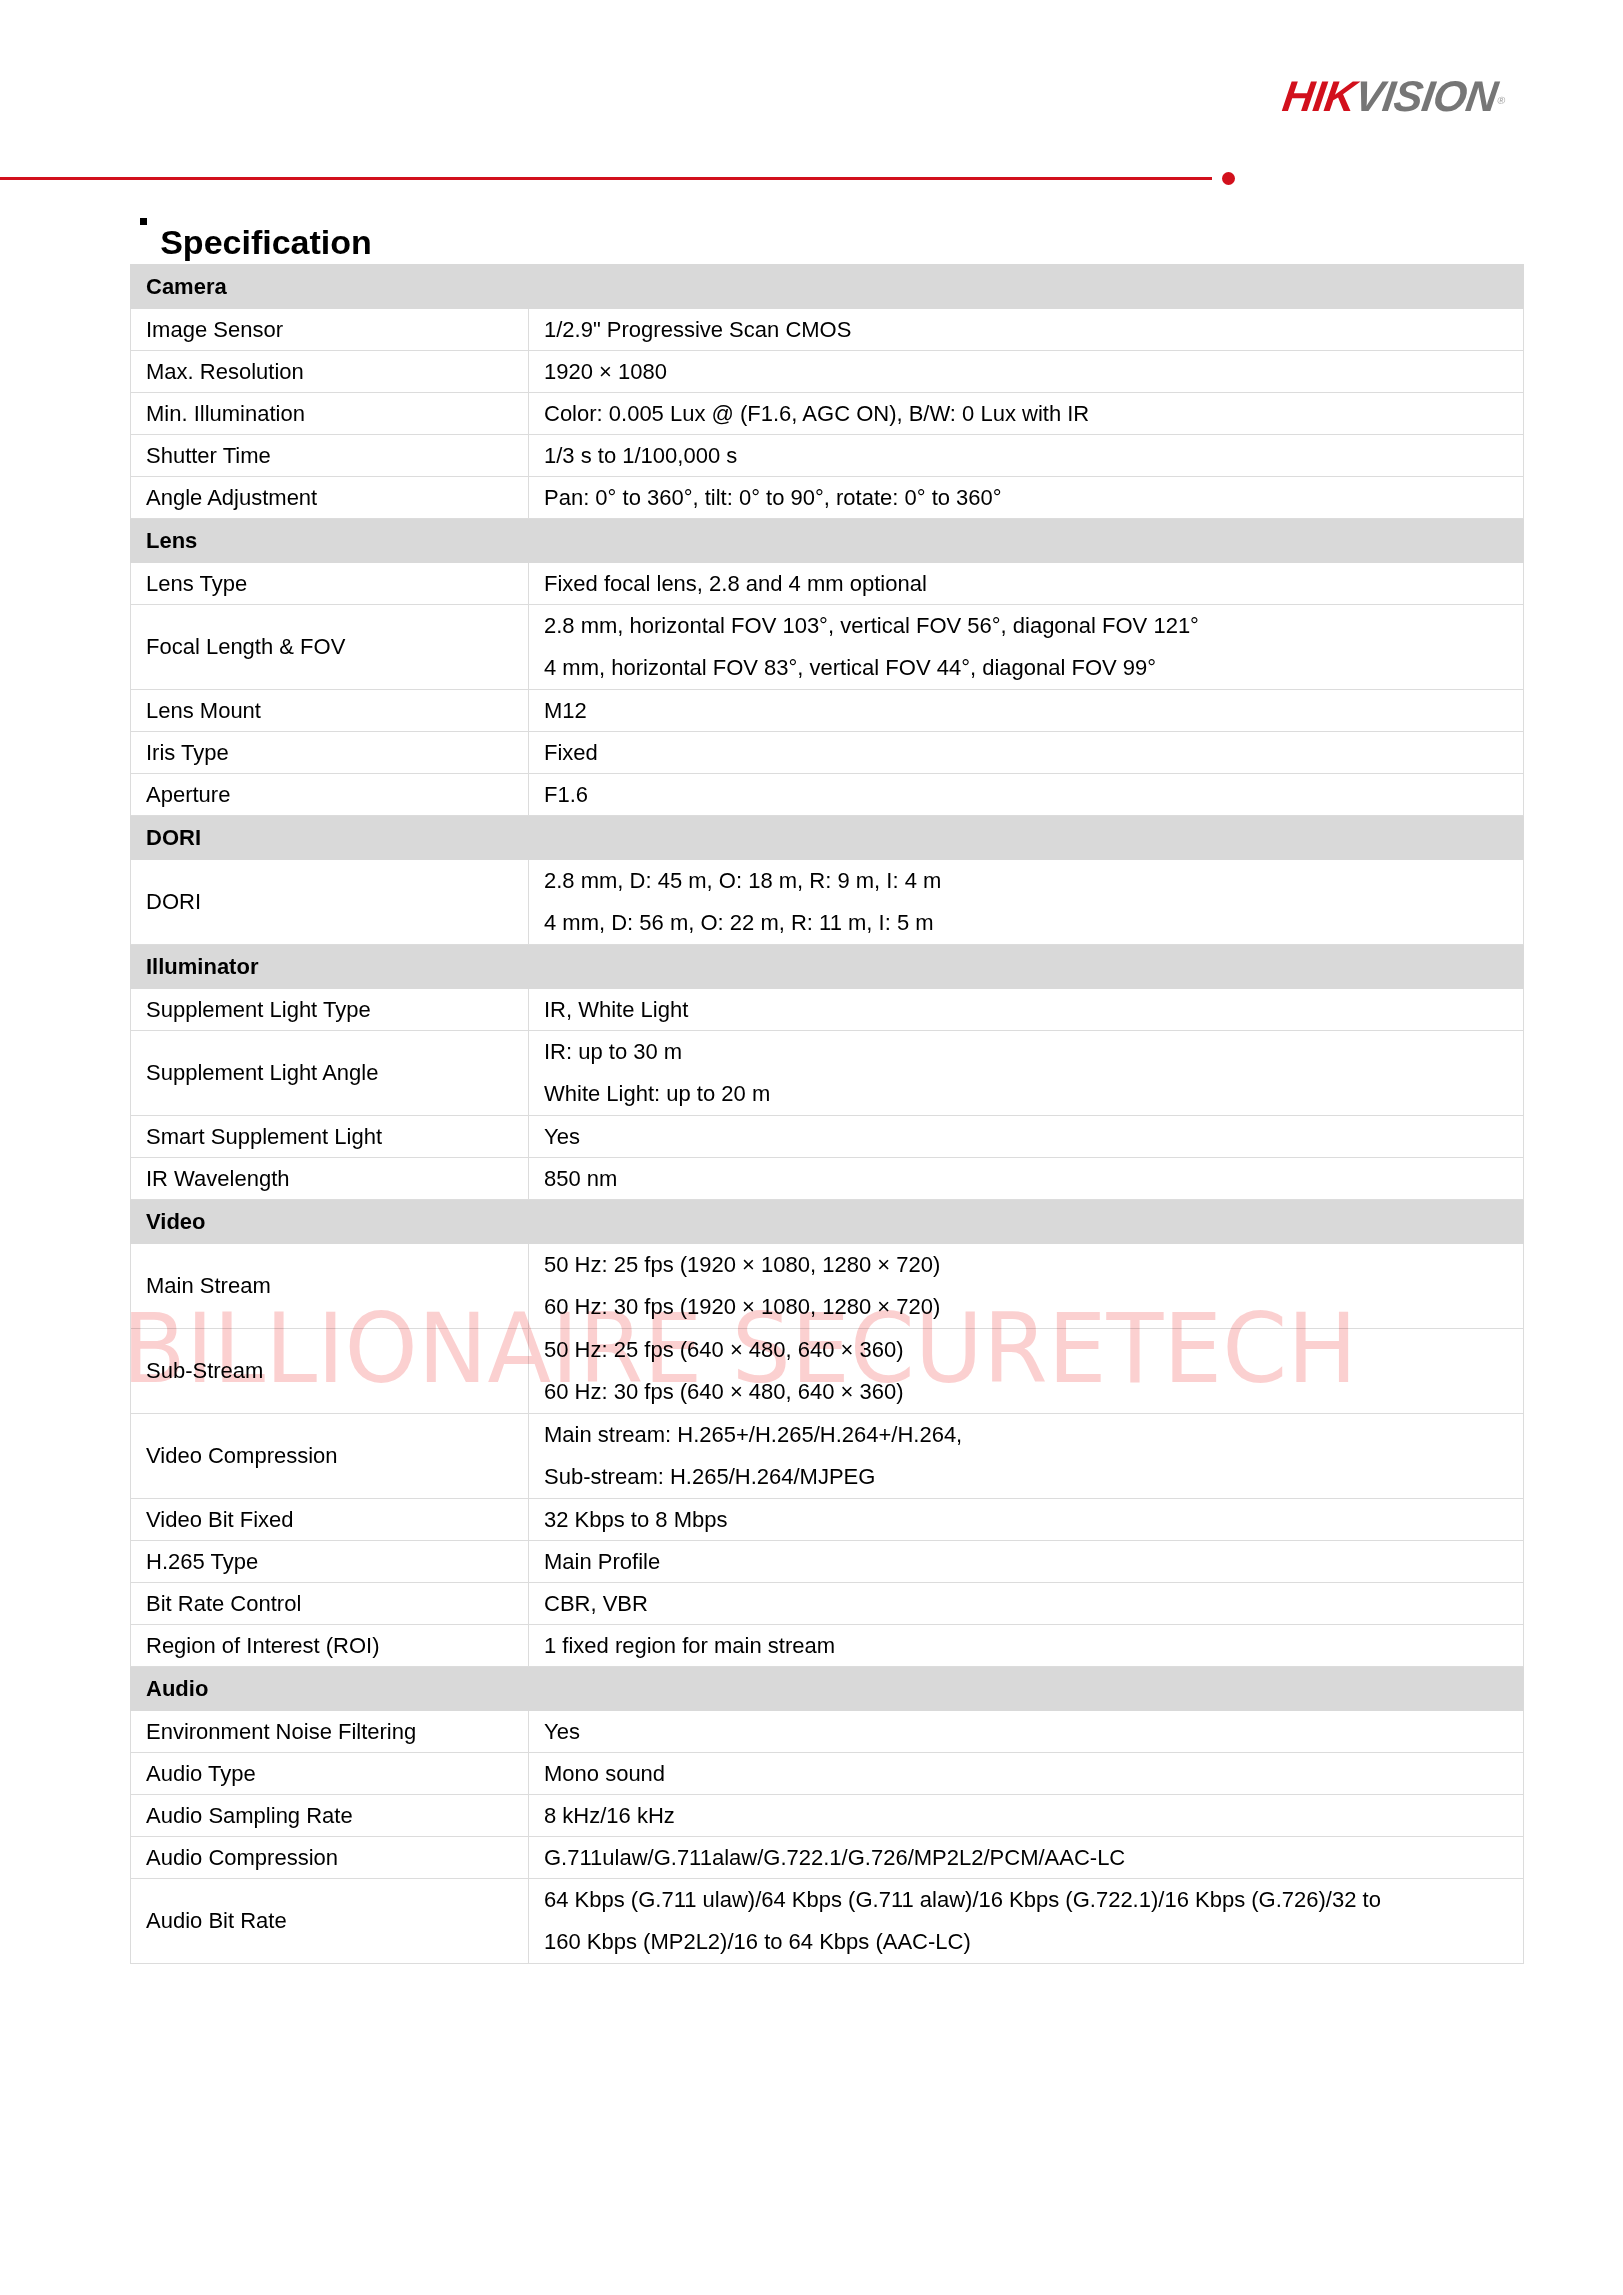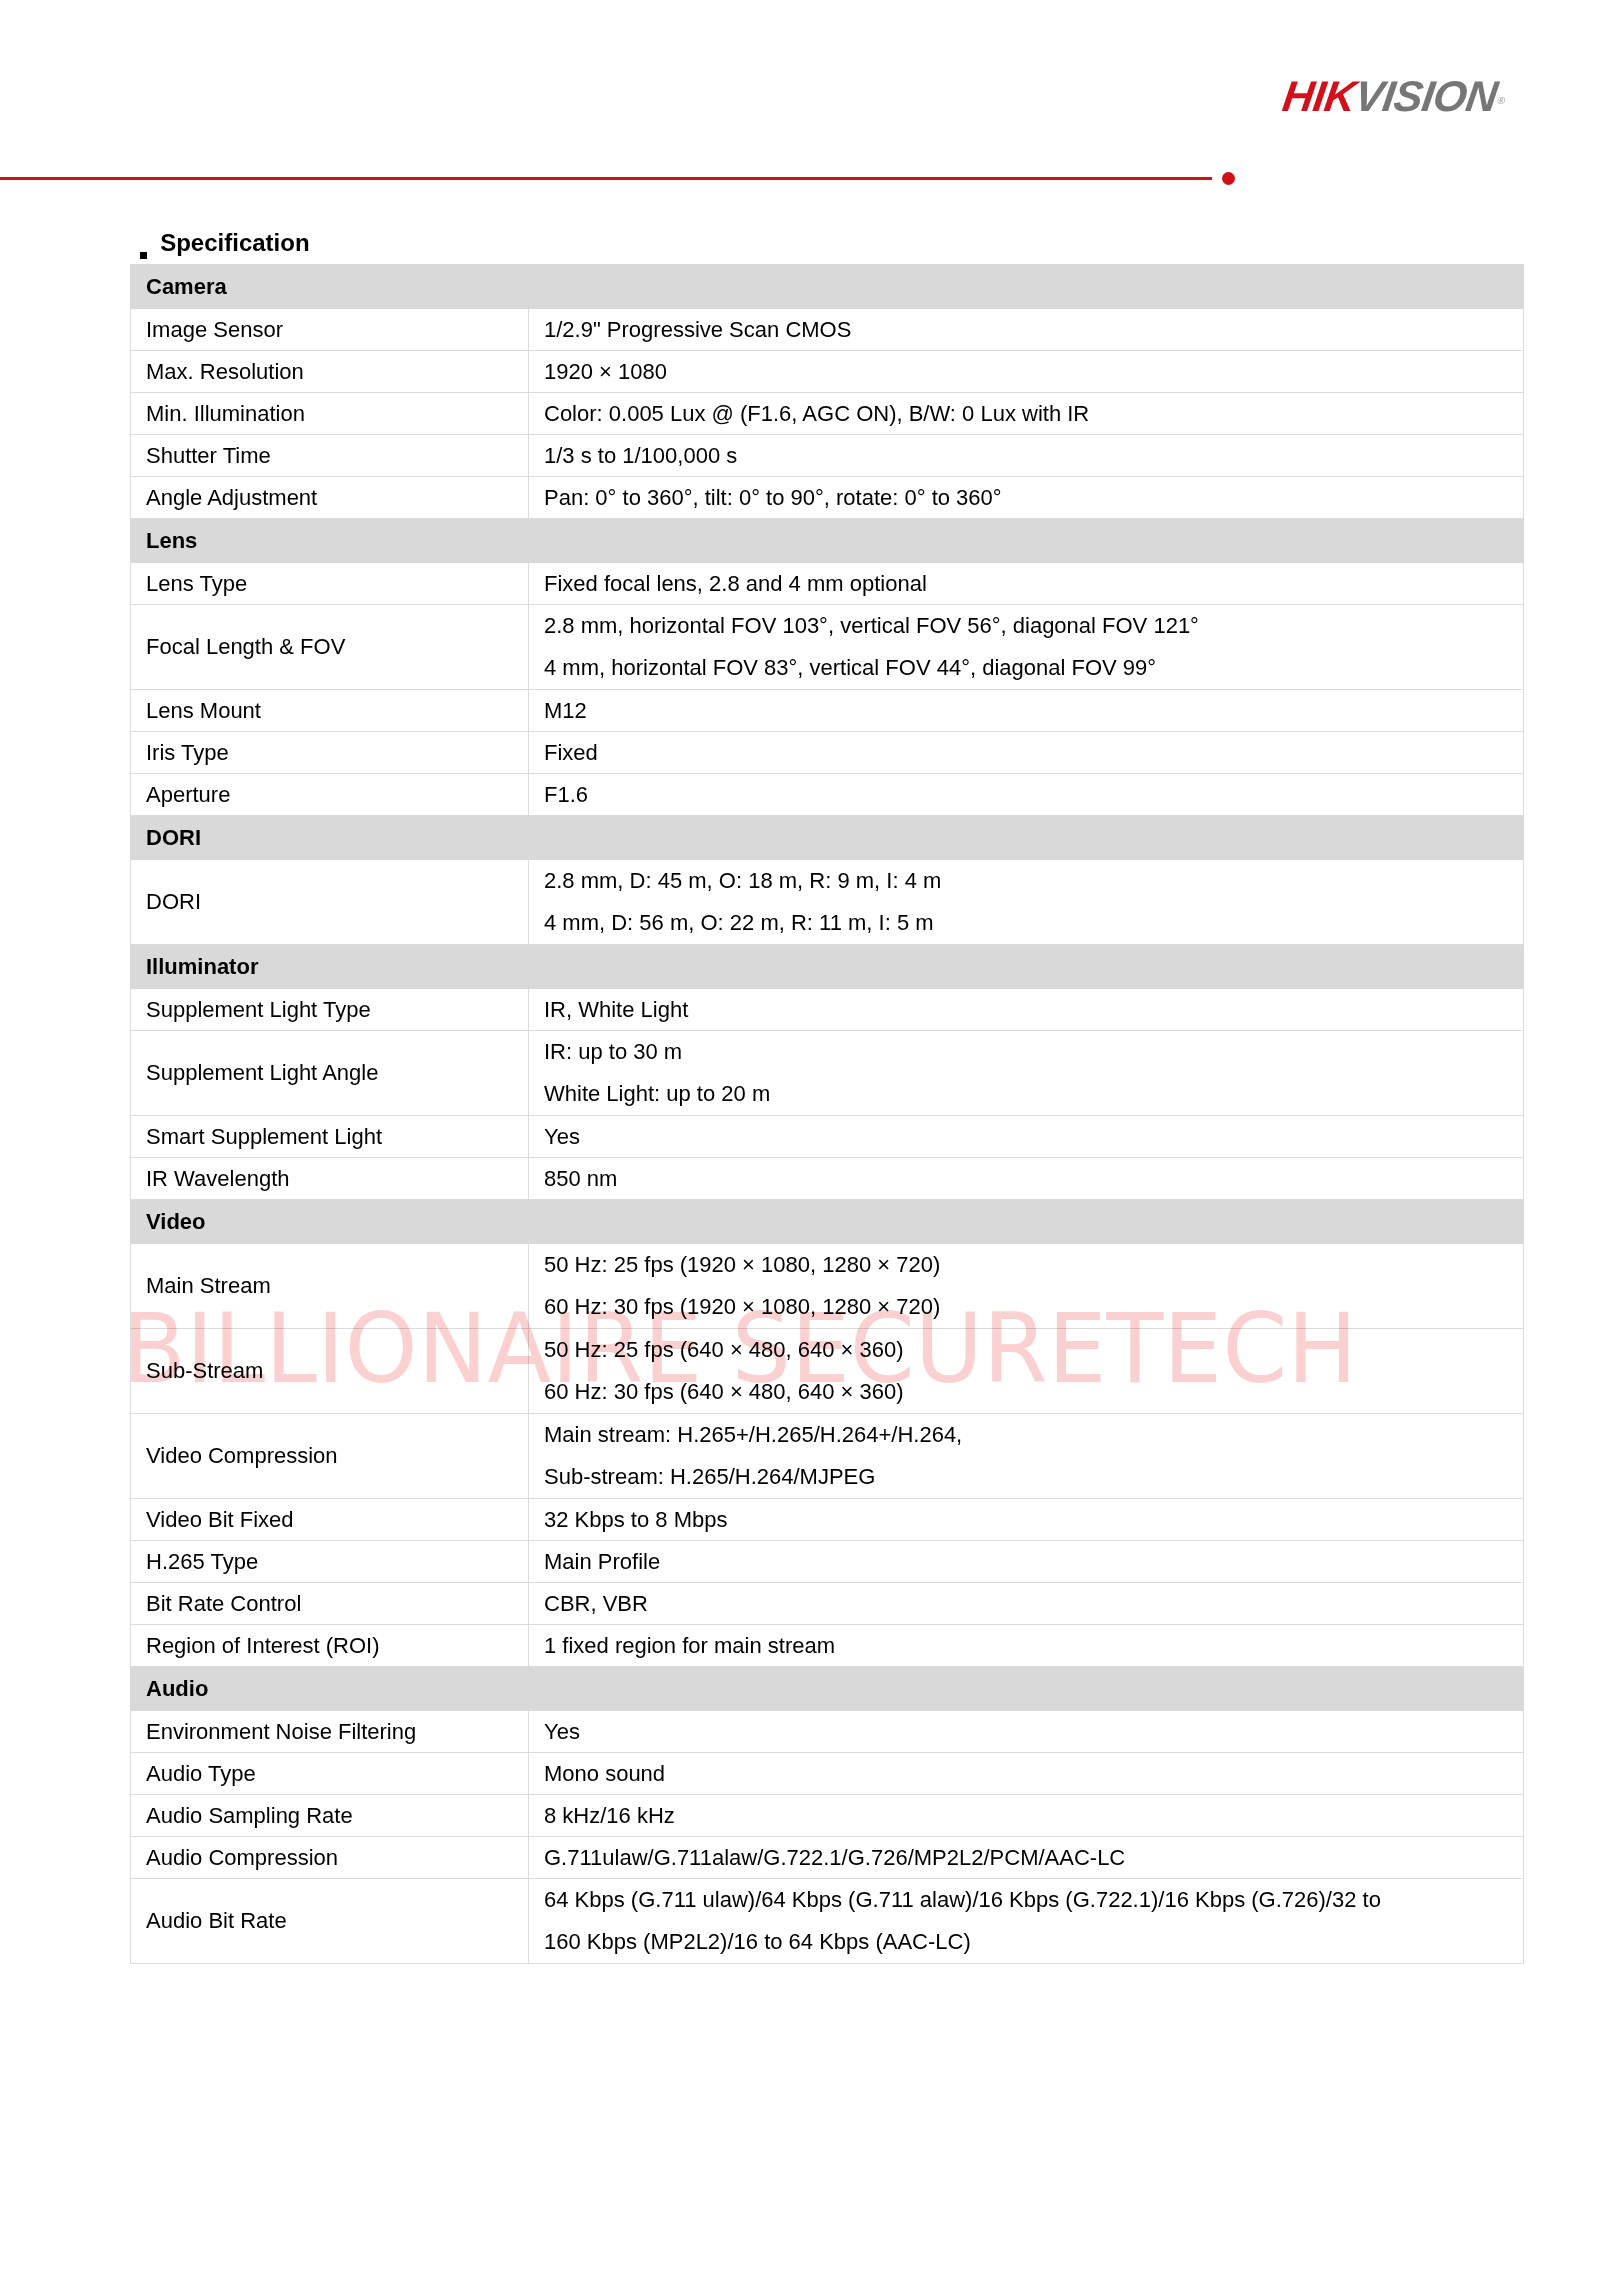--- a/index.html
+++ b/index.html
@@ -58,23 +58,23 @@
     height: 13px;
     border-radius: 50%;
     background: #d2101c;
   }
   .heading {
     position: absolute;
     left: 140px;
     top: 222px;
     height: 41px;
     display: flex;
-    align-items: flex-end;
+    align-items: flex-start;
     font-weight: bold;
-    font-size: 24px;
+    font-size: 34px;
     line-height: 41px;
     white-space: nowrap;
   }
   .heading .bullet {
     display: inline-block;
     width: 7.2px;
     height: 7.2px;
     background: #000;
     margin-right: 13px;
     position: relative;

